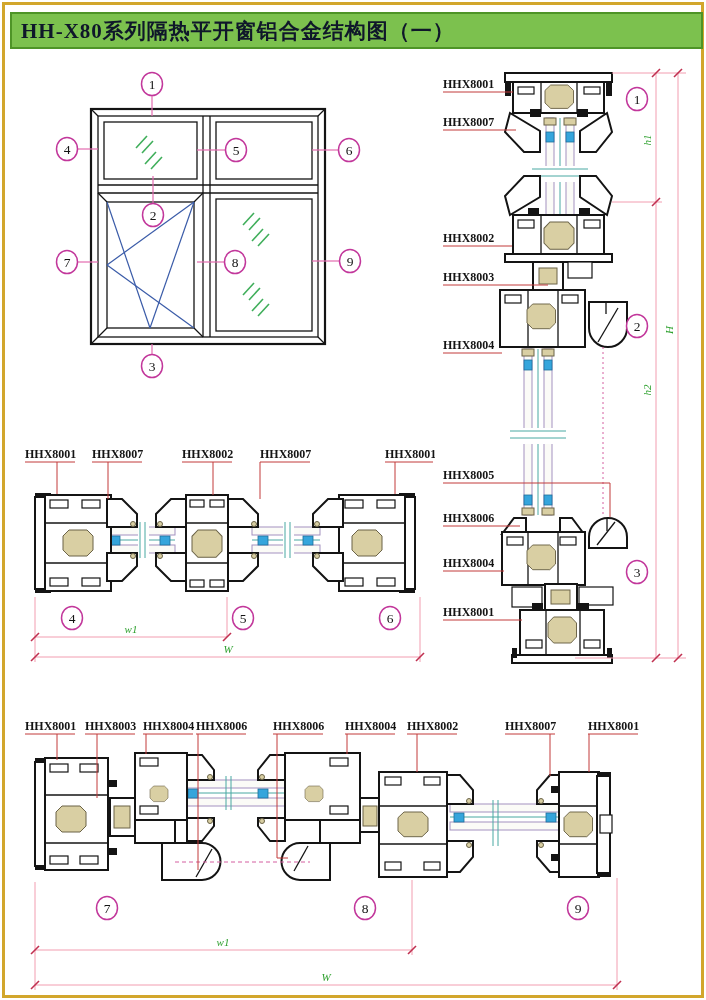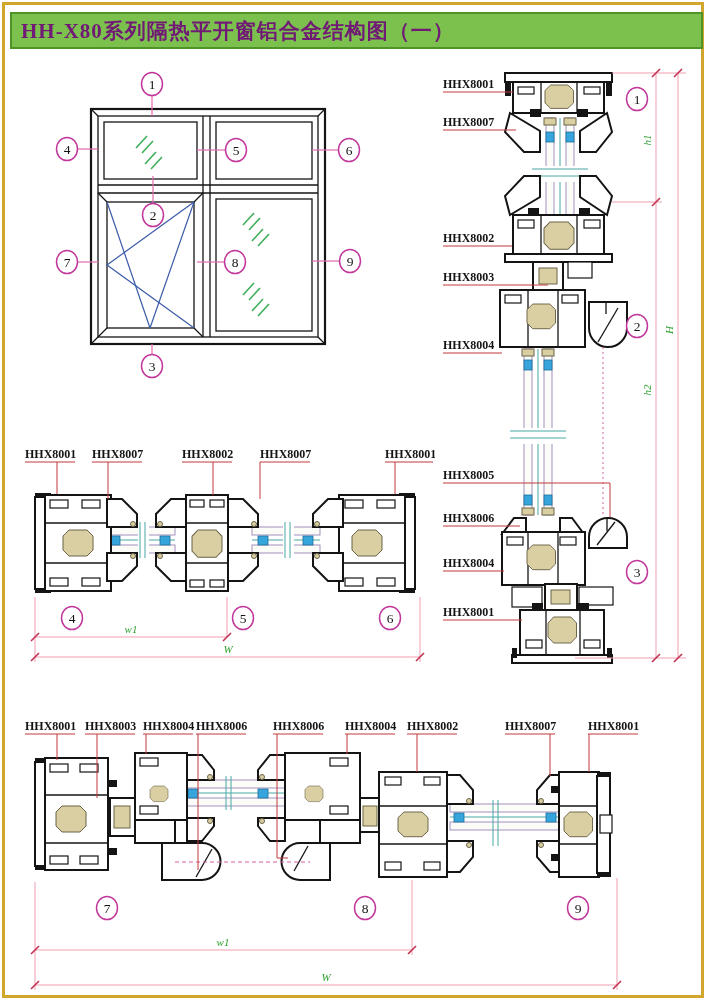--- a/index.html
+++ b/index.html
@@ -1,21 +1,21 @@
 <!DOCTYPE html>
 <html><head>
 <meta charset="utf-8">
 <style>
   html,body{margin:0;padding:0;background:#e8e8e8;}
   .page{position:relative;width:706px;height:1000px;background:#ffffff;
         font-family:"Liberation Serif",serif;overflow:hidden;}
   .page-border{position:absolute;inset:2px;border:3px solid #D2A62C;pointer-events:none;}
   .titlebar{position:absolute;left:10px;top:12px;width:680px;height:33px;
             background:#7CC14E;border:2px solid #4E9427;display:flex;align-items:center;
-            padding-left:9px;font-size:21px;font-weight:bold;color:#701a75;letter-spacing:1px;}
+            padding-left:9px;font-size:21px;font-weight:bold;color:#0f172a;letter-spacing:1px;}
   svg.region{position:absolute;}
   
   .fw{fill:#ffffff;stroke:#141414;stroke-width:2;}
   .fw1{fill:#ffffff;stroke:#141414;stroke-width:1.2;}
   .ln{fill:none;stroke:#141414;stroke-width:1.3;}
   .ln2{fill:none;stroke:#141414;stroke-width:2.2;}
   .dk{fill:#141414;stroke:none;}
   .tan{fill:#D9CFA3;stroke:#6B6347;stroke-width:1;}
   .chip{fill:#35A5DC;stroke:#1F6E99;stroke-width:0.8;}
   .pane{fill:#FBFBF7;stroke:#A391C0;stroke-width:1;}

